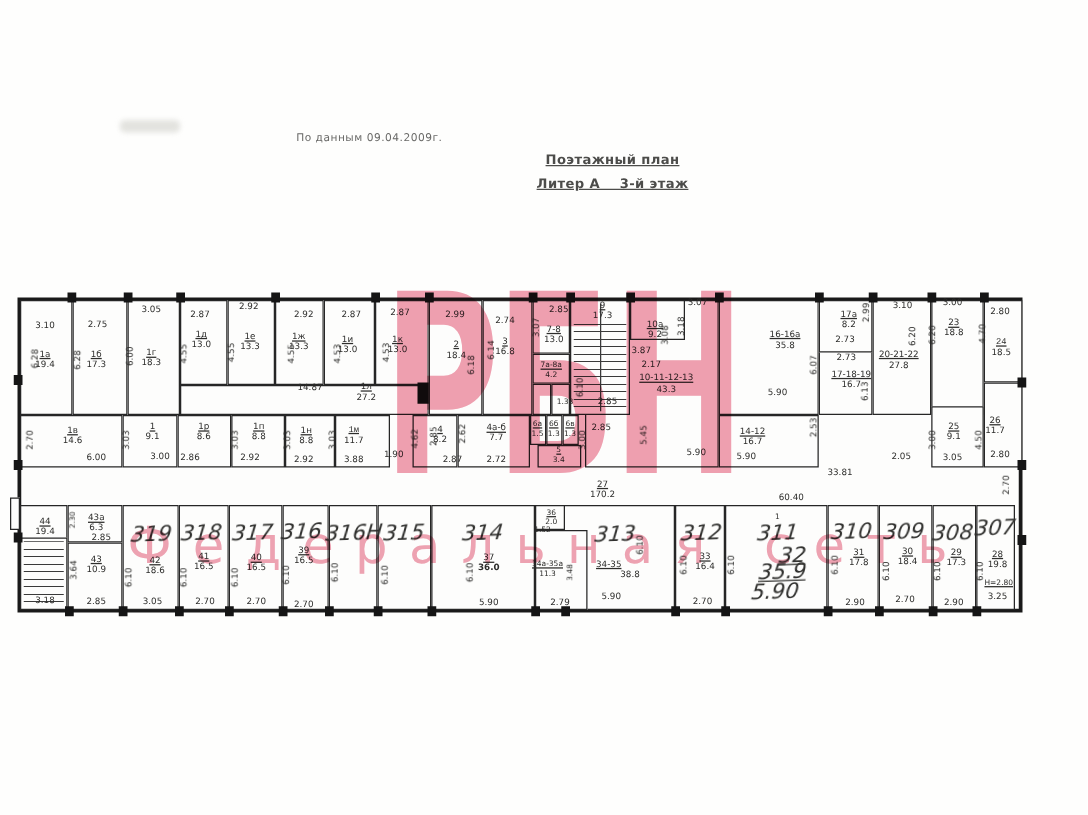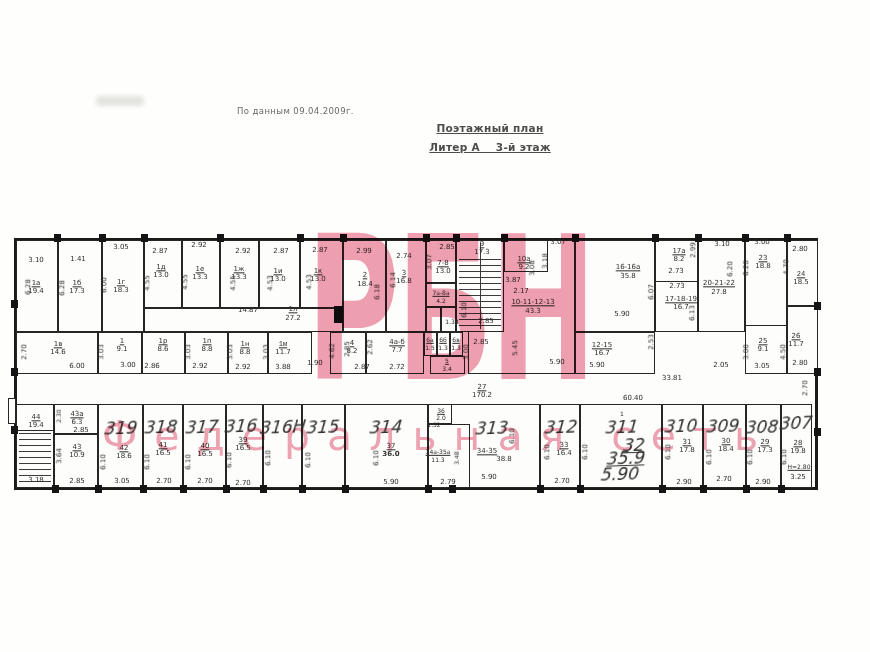--- a/index.html
+++ b/index.html
@@ -160,21 +160,21 @@
       <div class="pier" style="left: 700px; top: 485px;"></div>
       <div class="pier" style="left: 743px; top: 485px;"></div>
       <div class="pier" style="left: 778px; top: 485px;"></div>
       <div class="pier" style="left: 11px; top: 300px;"></div>
       <div class="pier" style="left: 11px; top: 368px;"></div>
       <div class="pier" style="left: 11px; top: 426px;"></div>
       <div class="pier" style="left: 814px; top: 302px;"></div>
       <div class="pier" style="left: 814px; top: 368px;"></div>
       <div class="pier" style="left: 814px; top: 428px;"></div>
       <div class="lbl" style="left: 36px; top: 261px; transform: translate(-50%, -50%);">3.10</div>
-      <div class="lbl" style="left: 78px; top: 260px; transform: translate(-50%, -50%);">1.41</div>
+      <div class="lbl" style="left: 78px; top: 260px; transform: translate(-50%, -50%);">2.75</div>
       <div class="lbl" style="left: 121px; top: 248px; transform: translate(-50%, -50%);">3.05</div>
       <div class="lbl" style="left: 160px; top: 252px; transform: translate(-50%, -50%);">2.87</div>
       <div class="lbl" style="left: 199px; top: 246px; transform: translate(-50%, -50%);">2.92</div>
       <div class="lbl" style="left: 243px; top: 252px; transform: translate(-50%, -50%);">2.92</div>
       <div class="lbl" style="left: 281px; top: 252px; transform: translate(-50%, -50%);">2.87</div>
       <div class="lbl" style="left: 320px; top: 251px; transform: translate(-50%, -50%);">2.87</div>
       <div class="lbl" style="left: 364px; top: 252px; transform: translate(-50%, -50%);">2.99</div>
       <div class="lbl" style="left: 404px; top: 257px; transform: translate(-50%, -50%);">2.74</div>
       <div class="lbl" style="left: 447px; top: 248px; transform: translate(-50%, -50%);">2.85</div>
       <div class="lbl" style="left: 430px; top: 262px; transform: translate(-50%, -50%) rotate(-90deg);">3.07</div>
@@ -237,21 +237,21 @@
       <div class="lbl u" style="left: 533px; top: 303px; transform: translate(-50%, -50%);">10-11-12-13</div>
       <div class="lbl" style="left: 533px; top: 312px; transform: translate(-50%, -50%);">43.3</div>
       <div class="lbl" style="left: 486px; top: 322px; transform: translate(-50%, -50%);">2.85</div>
       <div class="lbl" style="left: 481px; top: 343px; transform: translate(-50%, -50%);">2.85</div>
       <div class="lbl" style="left: 452px; top: 322px; font-size: 6px; transform: translate(-50%, -50%);">1.33</div>
       <div class="lbl" style="left: 516px; top: 348px; transform: translate(-50%, -50%) rotate(-90deg);">5.45</div>
       <div class="lbl" style="left: 557px; top: 363px; transform: translate(-50%, -50%);">5.90</div>
       <div class="lbl u" style="left: 628px; top: 268px; transform: translate(-50%, -50%);">16-16а</div>
       <div class="lbl" style="left: 628px; top: 277px; transform: translate(-50%, -50%);">35.8</div>
       <div class="lbl" style="left: 622px; top: 315px; transform: translate(-50%, -50%);">5.90</div>
-      <div class="lbl u" style="left: 602px; top: 346px; transform: translate(-50%, -50%);">12-15</div>
+      <div class="lbl u" style="left: 602px; top: 346px; transform: translate(-50%, -50%);">14-12</div>
       <div class="lbl" style="left: 602px; top: 354px; transform: translate(-50%, -50%);">16.7</div>
       <div class="lbl" style="left: 597px; top: 366px; transform: translate(-50%, -50%);">5.90</div>
       <div class="lbl" style="left: 652px; top: 342px; transform: translate(-50%, -50%) rotate(-90deg);">2.53</div>
       <div class="lbl u" style="left: 679px; top: 252px; transform: translate(-50%, -50%);">17а</div>
       <div class="lbl" style="left: 679px; top: 260px; transform: translate(-50%, -50%);">8.2</div>
       <div class="lbl" style="left: 676px; top: 272px; transform: translate(-50%, -50%);">2.73</div>
       <div class="lbl" style="left: 677px; top: 287px; transform: translate(-50%, -50%);">2.73</div>
       <div class="lbl u" style="left: 681px; top: 300px; transform: translate(-50%, -50%);">17-18-19</div>
       <div class="lbl" style="left: 681px; top: 308px; transform: translate(-50%, -50%);">16.7</div>
       <div class="lbl u" style="left: 719px; top: 284px; transform: translate(-50%, -50%);">20-21-22</div>

